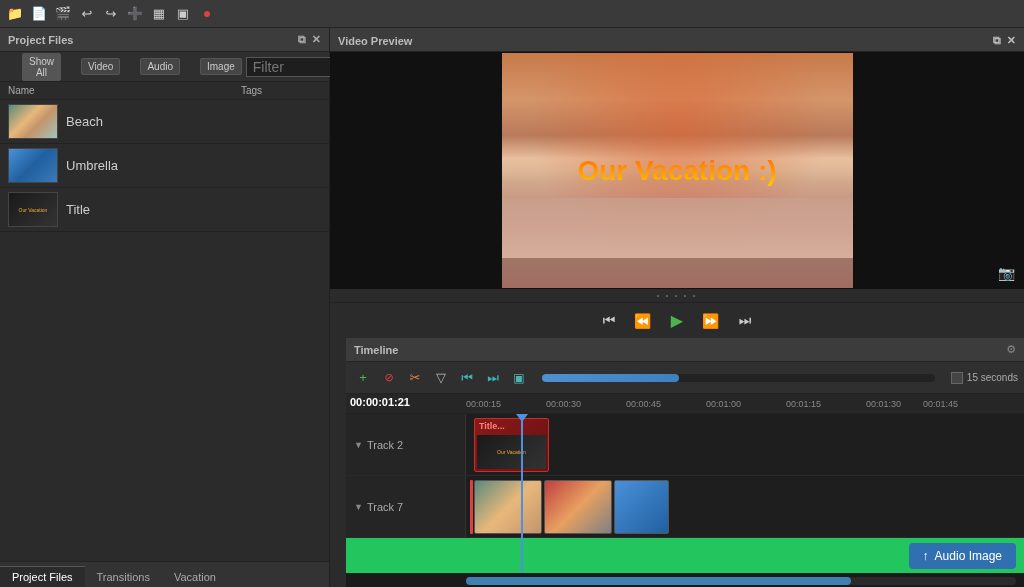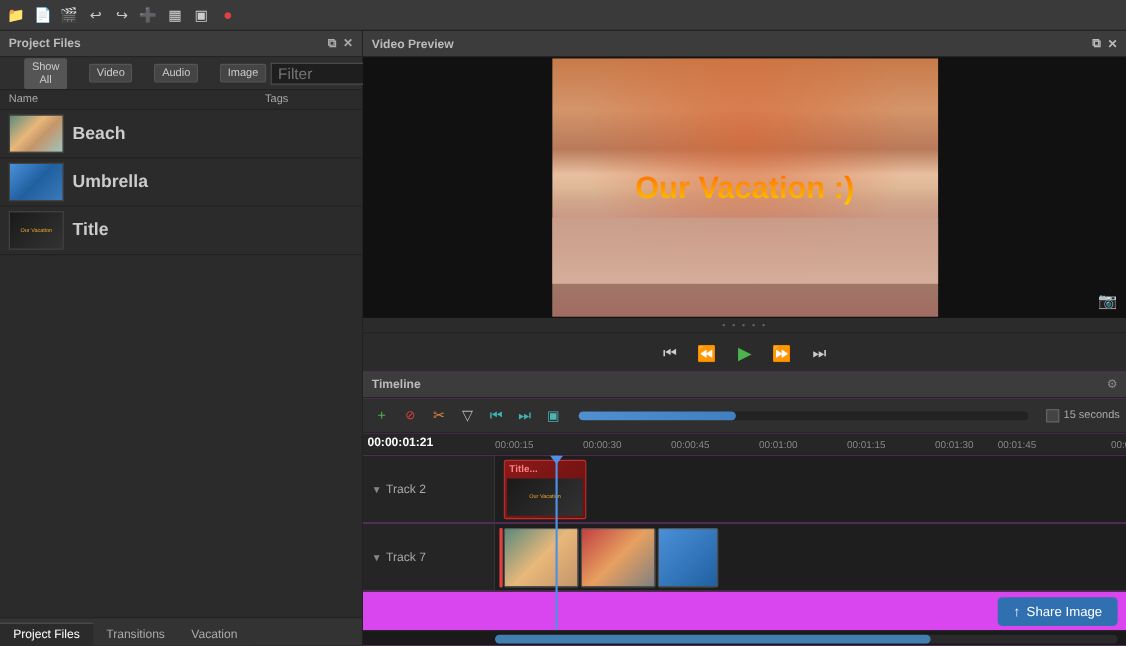--- a/index.html
+++ b/index.html
@@ -167,22 +167,21 @@
       display: flex;
       align-items: center;
       justify-content: center;
       font-size: 6px;
       color: #f0a830;
     }
 
     .file-name {
       flex: 1;
       color: #ccc;
-      font-size: 16px;
-      font-weight: bold;
+      font-size: 13px;
     }
 
     
     .bottom-tabs {
       display: flex;
       border-top: 1px solid #222;
       background: #333;
       height: 26px;
       align-items: flex-end;
     }
@@ -317,22 +316,23 @@
       color: #888;
       font-size: 14px;
       cursor: pointer;
     }
 
     
     .timeline-section {
       flex: 1;
       display: flex;
       flex-direction: column;
-      background: #d946ef;
-      overflow: hidden;
+      background: #22c55e;
+      overflow: hidden;
+      margin-left: 16px;
     }
 
     .timeline-header {
       background: #3c3c3c;
       height: 24px;
       display: flex;
       align-items: center;
       justify-content: space-between;
       padding: 0 8px;
       border-bottom: 1px solid #222;
@@ -785,18 +785,18 @@
       <div class="timeline-scrollbar">
         <div class="timeline-scrollbar-track">
           <div class="timeline-scrollbar-thumb"></div>
         </div>
       </div>
 
     </div>
 
     <button class="share-btn">
       <span>↑</span>
-      <span>Share Image</span>
+      <span>Audio Image</span>
     </button>
 
   </div>
 
 </div>
 
 </body></html>

